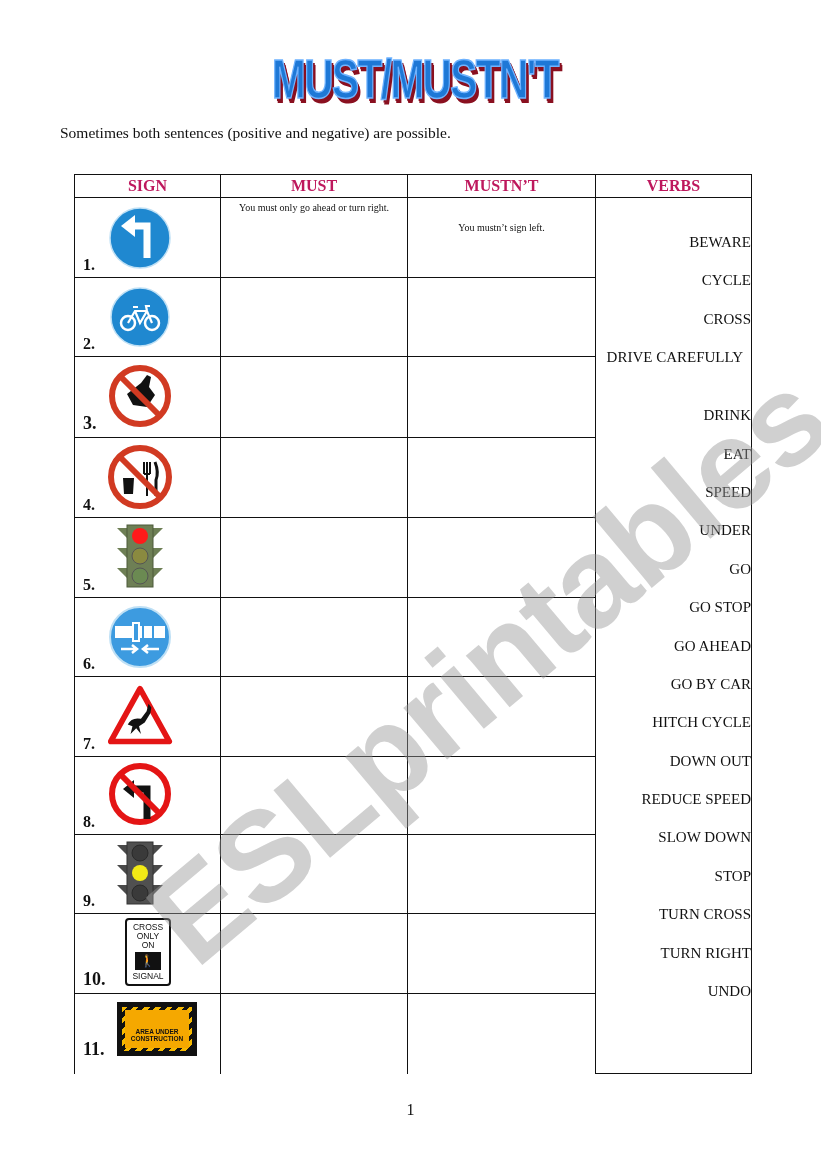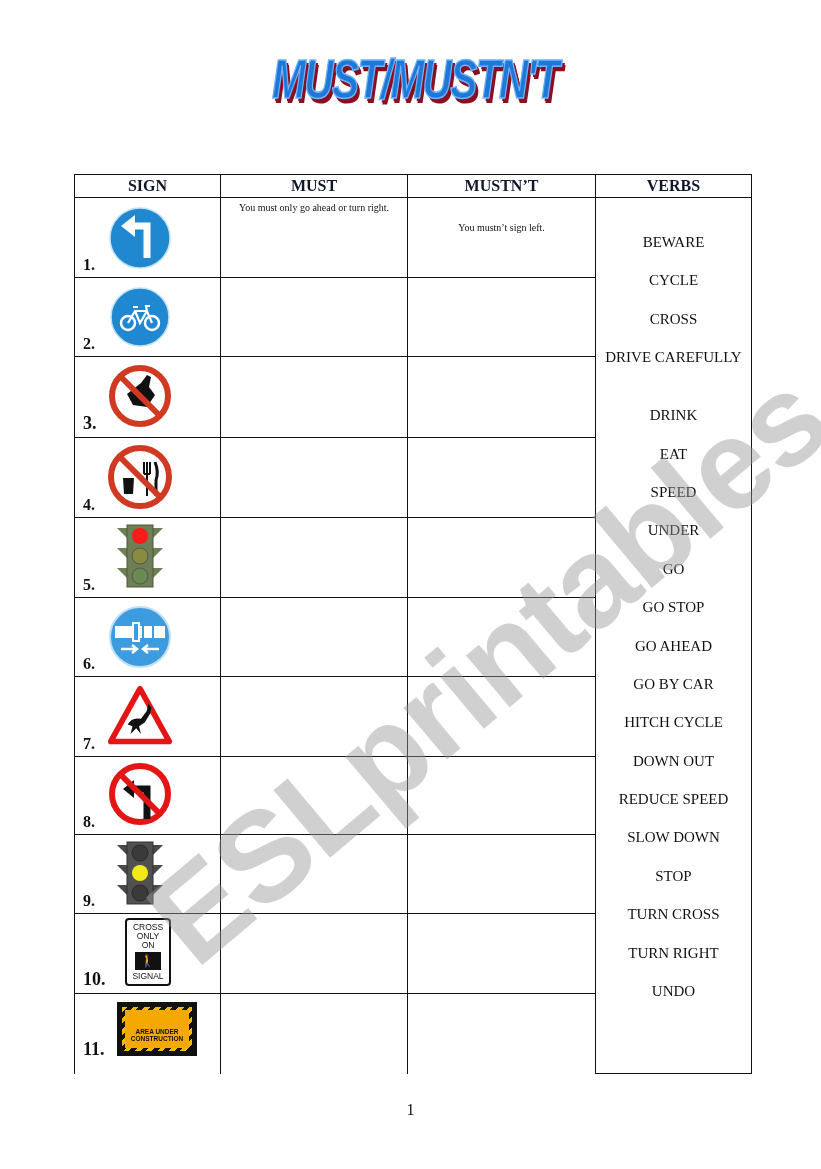--- a/index.html
+++ b/index.html
@@ -1,61 +1,62 @@
 <!DOCTYPE html>
 <html><head>
 <meta charset="utf-8">
 <style>
   html, body { margin: 0; padding: 0; background: #ffffff; }
   body { width: 821px; height: 1169px; position: relative; overflow: hidden; font-family: "Liberation Serif", serif; color: #111; }
 
-  .title-wrap { position: absolute; left: 272px; top: 50px; width: 280px; height: 56px; font-style: italic; }
+  .title-wrap { position: absolute; left: 272px; top: 50px; width: 280px; height: 56px; }
   .title {
     font-family: "Liberation Sans", sans-serif;
     font-weight: bold; font-size: 52px; line-height: 56px;
     letter-spacing: -2px;
     color: #1e78d6;
     transform: scaleX(0.78) scaleY(1.05);
     transform-origin: left top;
     white-space: nowrap;
     -webkit-text-stroke: 1.5px #6fb3ff;
     text-shadow: 3px 3px 0 #8a1020, 4px 4px 0 #8a1020;
   }
 
   .instructions { position: absolute; left: 60px; top: 123px; width: 720px; font-size: 15.5px; line-height: 20px; }
 
   table.ws { position: absolute; left: 74px; top: 174px; width: 677px; border-collapse: collapse; table-layout: fixed; }
   table.ws td, table.ws th { border: 1px solid #111; padding: 0; vertical-align: top; }
-  table.ws th { height: 22px; color: #0f172a; font-weight: bold; font-size: 16px; text-align: center; vertical-align: middle; }
+  table.ws th { height: 22px; color: #be185d; font-weight: bold; font-size: 16px; text-align: center; vertical-align: middle; }
   col.c-sign { width: 146px; } col.c-must { width: 187px; } col.c-mustnt { width: 188px; } col.c-verbs { width: 156px; }
 
   .sign-cell { position: relative; }
   .num { position: absolute; left: 8px; bottom: 3px; font-weight: bold; font-size: 16px; }
   .num.big { font-size: 18px; }
   .icon { position: absolute; left: 32px; top: 4px; width: 66px; height: 70px; }
 
   .answer { text-align: center; font-size: 10px; line-height: 20px; padding-top: 20px; }
 
   .verbs-cell { vertical-align: top; position: relative; }
-  .verbs { list-style: none; margin: 0; padding: 35px 0 0 0; text-align: center; }
+  .verbs { list-style: none; margin: 0; padding: 35px 0 0 0; text-align: right; }
   .verbs li { font-size: 15px; line-height: 19px; height: 38.4px; box-sizing: border-box; padding-top: 0; }
 
   .page-num { position: absolute; left: 0; right: 0; top: 1101px; text-align: center; font-size: 16px; }
 
   .watermark { position: absolute; left: 60px; top: 420px; pointer-events: none; transform: rotate(-40deg); transform-origin: left top; }
   .watermark span { font-family: "Liberation Sans", sans-serif; font-weight: bold; font-size: 128px; color: rgba(150,150,150,0.45); white-space: nowrap; letter-spacing: -2px; }
 </style>
 </head>
 <body>
 
 <div class="title-wrap">
   <div class="title">MUST/MUSTN'T</div>
 </div>
 
 <div class="instructions">
+  <div>Sometimes both sentences (positive and negative) are possible.</div>
 </div>
 
 <table class="ws">
   <colgroup>
       <col class="c-sign">
       <col class="c-must">
       <col class="c-mustnt">
       <col class="c-verbs">
     </colgroup>
   <tbody>

